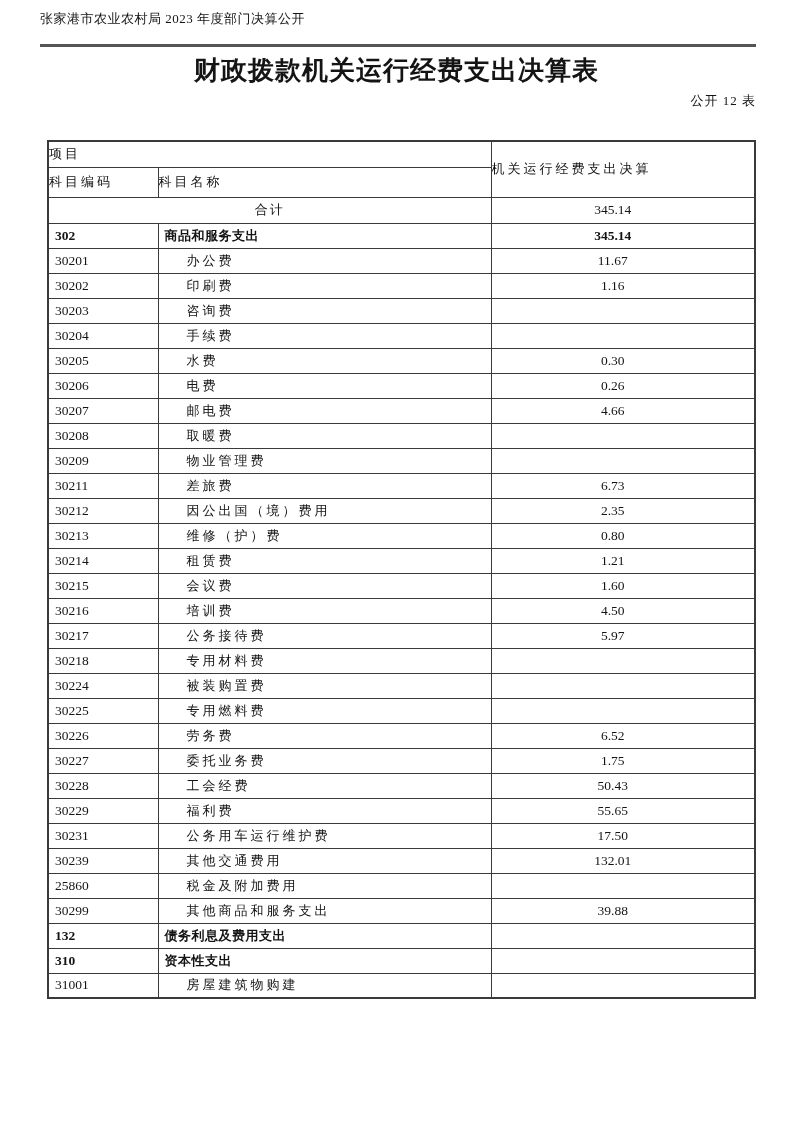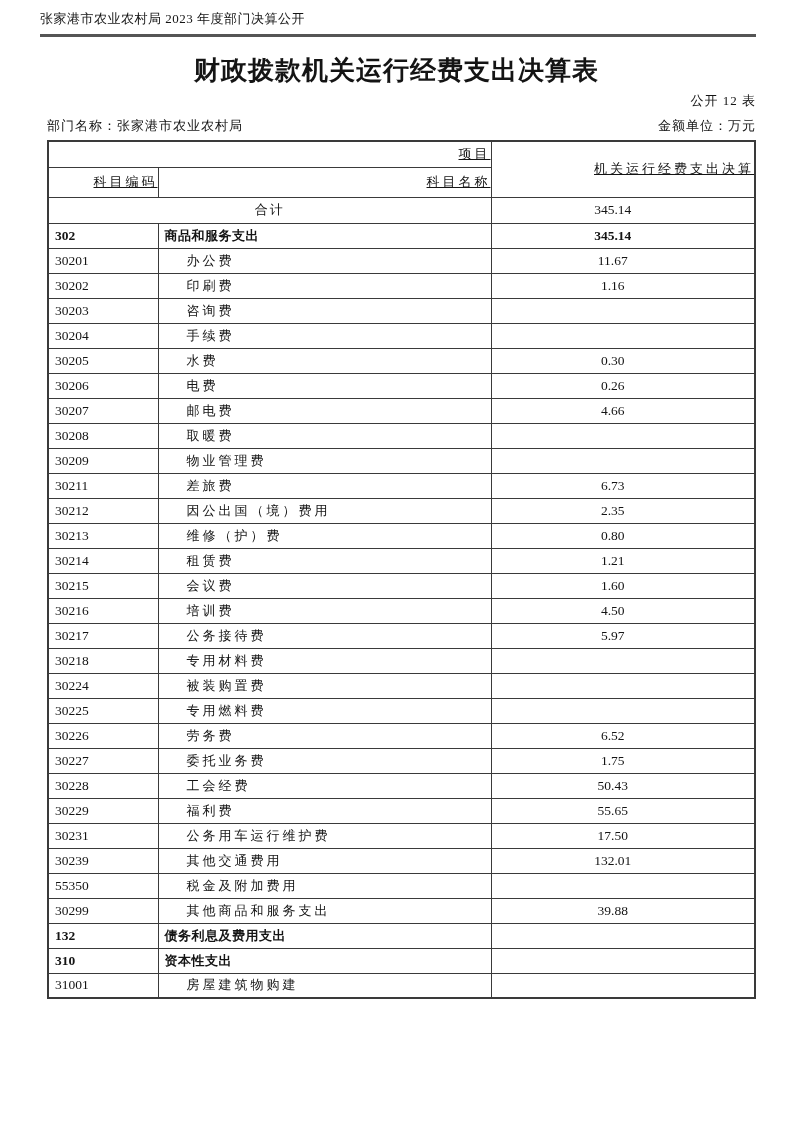--- a/index.html
+++ b/index.html
@@ -5,42 +5,42 @@
   * { margin:0; padding:0; box-sizing:border-box; }
   html,body { background:#e8e8e8; }
   body { font-family:"Liberation Serif","DejaVu Serif",serif; color:#141414; }
   .page {
     position:relative; width:793px; height:1122px;
     background:#ffffff; overflow:hidden; margin:0 auto;
   }
   .doc-header {
     position:absolute; left:40px; right:37px; top:10px;
     font-size:13px; letter-spacing:0.5px;
-    padding-bottom:6px; border-bottom:3px solid #555;
+    padding-bottom:16px; border-bottom:3px solid #555;
   }
   .doc-title {
     position:absolute; top:53px; left:0; width:100%;
     text-align:center; font-size:26px; font-weight:bold; letter-spacing:1px;
   }
   .table-no {
     position:absolute; top:92px; right:37px; font-size:13px; letter-spacing:1px;
   }
   .meta-row {
     position:absolute; top:117px; left:47px; right:37px;
     display:flex; justify-content:space-between; font-size:13px; letter-spacing:1px;
   }
   table.expense {
     position:absolute; top:140px; left:47px; width:707px;
     border-collapse:collapse; table-layout:fixed;
     font-size:13px; border:2.5px solid #3a3a3a;
   }
   .expense th, .expense td {
     border:1.5px solid #3a3a3a; overflow:hidden; white-space:nowrap;
   }
-  .expense th { font-weight:normal; text-align:right;text-decoration:underline; }
+  .expense th { font-weight:normal; text-align:left; }
   .th-project { height:26px; letter-spacing:3px; }
   .th-sub    { height:30px; letter-spacing:3px; }
   .th-value  { letter-spacing:3px; }
   .total-row td { height:26px; }
   .total-name { text-align:center; letter-spacing:2px; }
   .code { text-align:left; padding-left:6px; height:25px; font-size:13.5px; }
   .name { text-align:left; padding-left:28px; letter-spacing:3px; }
   .val  { text-align:center; padding-right:20px; font-size:13.5px; }
   tr.cat td { font-weight:bold; }
   tr.cat .name { padding-left:6px; letter-spacing:0.5px; }
@@ -53,24 +53,20 @@
 <body>
 
 <div class="page">
 
   <div class="doc-header">张家港市农业农村局 2023 年度部门决算公开</div>
 
   <div class="doc-title">财政拨款机关运行经费支出决算表</div>
 
   <div class="table-no">公开 12 表</div>
 
-  <div class="meta-row">
-    <span>部门名称：张家港市农业农村局</span>
-    <span>金额单位：万元</span>
-  </div>
 
   <table class="expense">
     <colgroup>
       <col style="width:110px">
       <col style="width:333px">
       <col style="width:264px">
     </colgroup>
     <thead>
       <tr>
         <th colspan="2" class="th-project">项目</th>
@@ -210,21 +206,21 @@
     <td class="code">30231</td>
     <td class="name">公务用车运行维护费</td>
     <td class="val">17.50</td>
   </tr>
         <tr>
     <td class="code">30239</td>
     <td class="name">其他交通费用</td>
     <td class="val">132.01</td>
   </tr>
         <tr>
-    <td class="code">55350</td>
+    <td class="code">25860</td>
     <td class="name">税金及附加费用</td>
     <td class="val"></td>
   </tr>
         <tr>
     <td class="code">30299</td>
     <td class="name">其他商品和服务支出</td>
     <td class="val">39.88</td>
   </tr>
         <tr class="cat">
     <td class="code">132</td>

